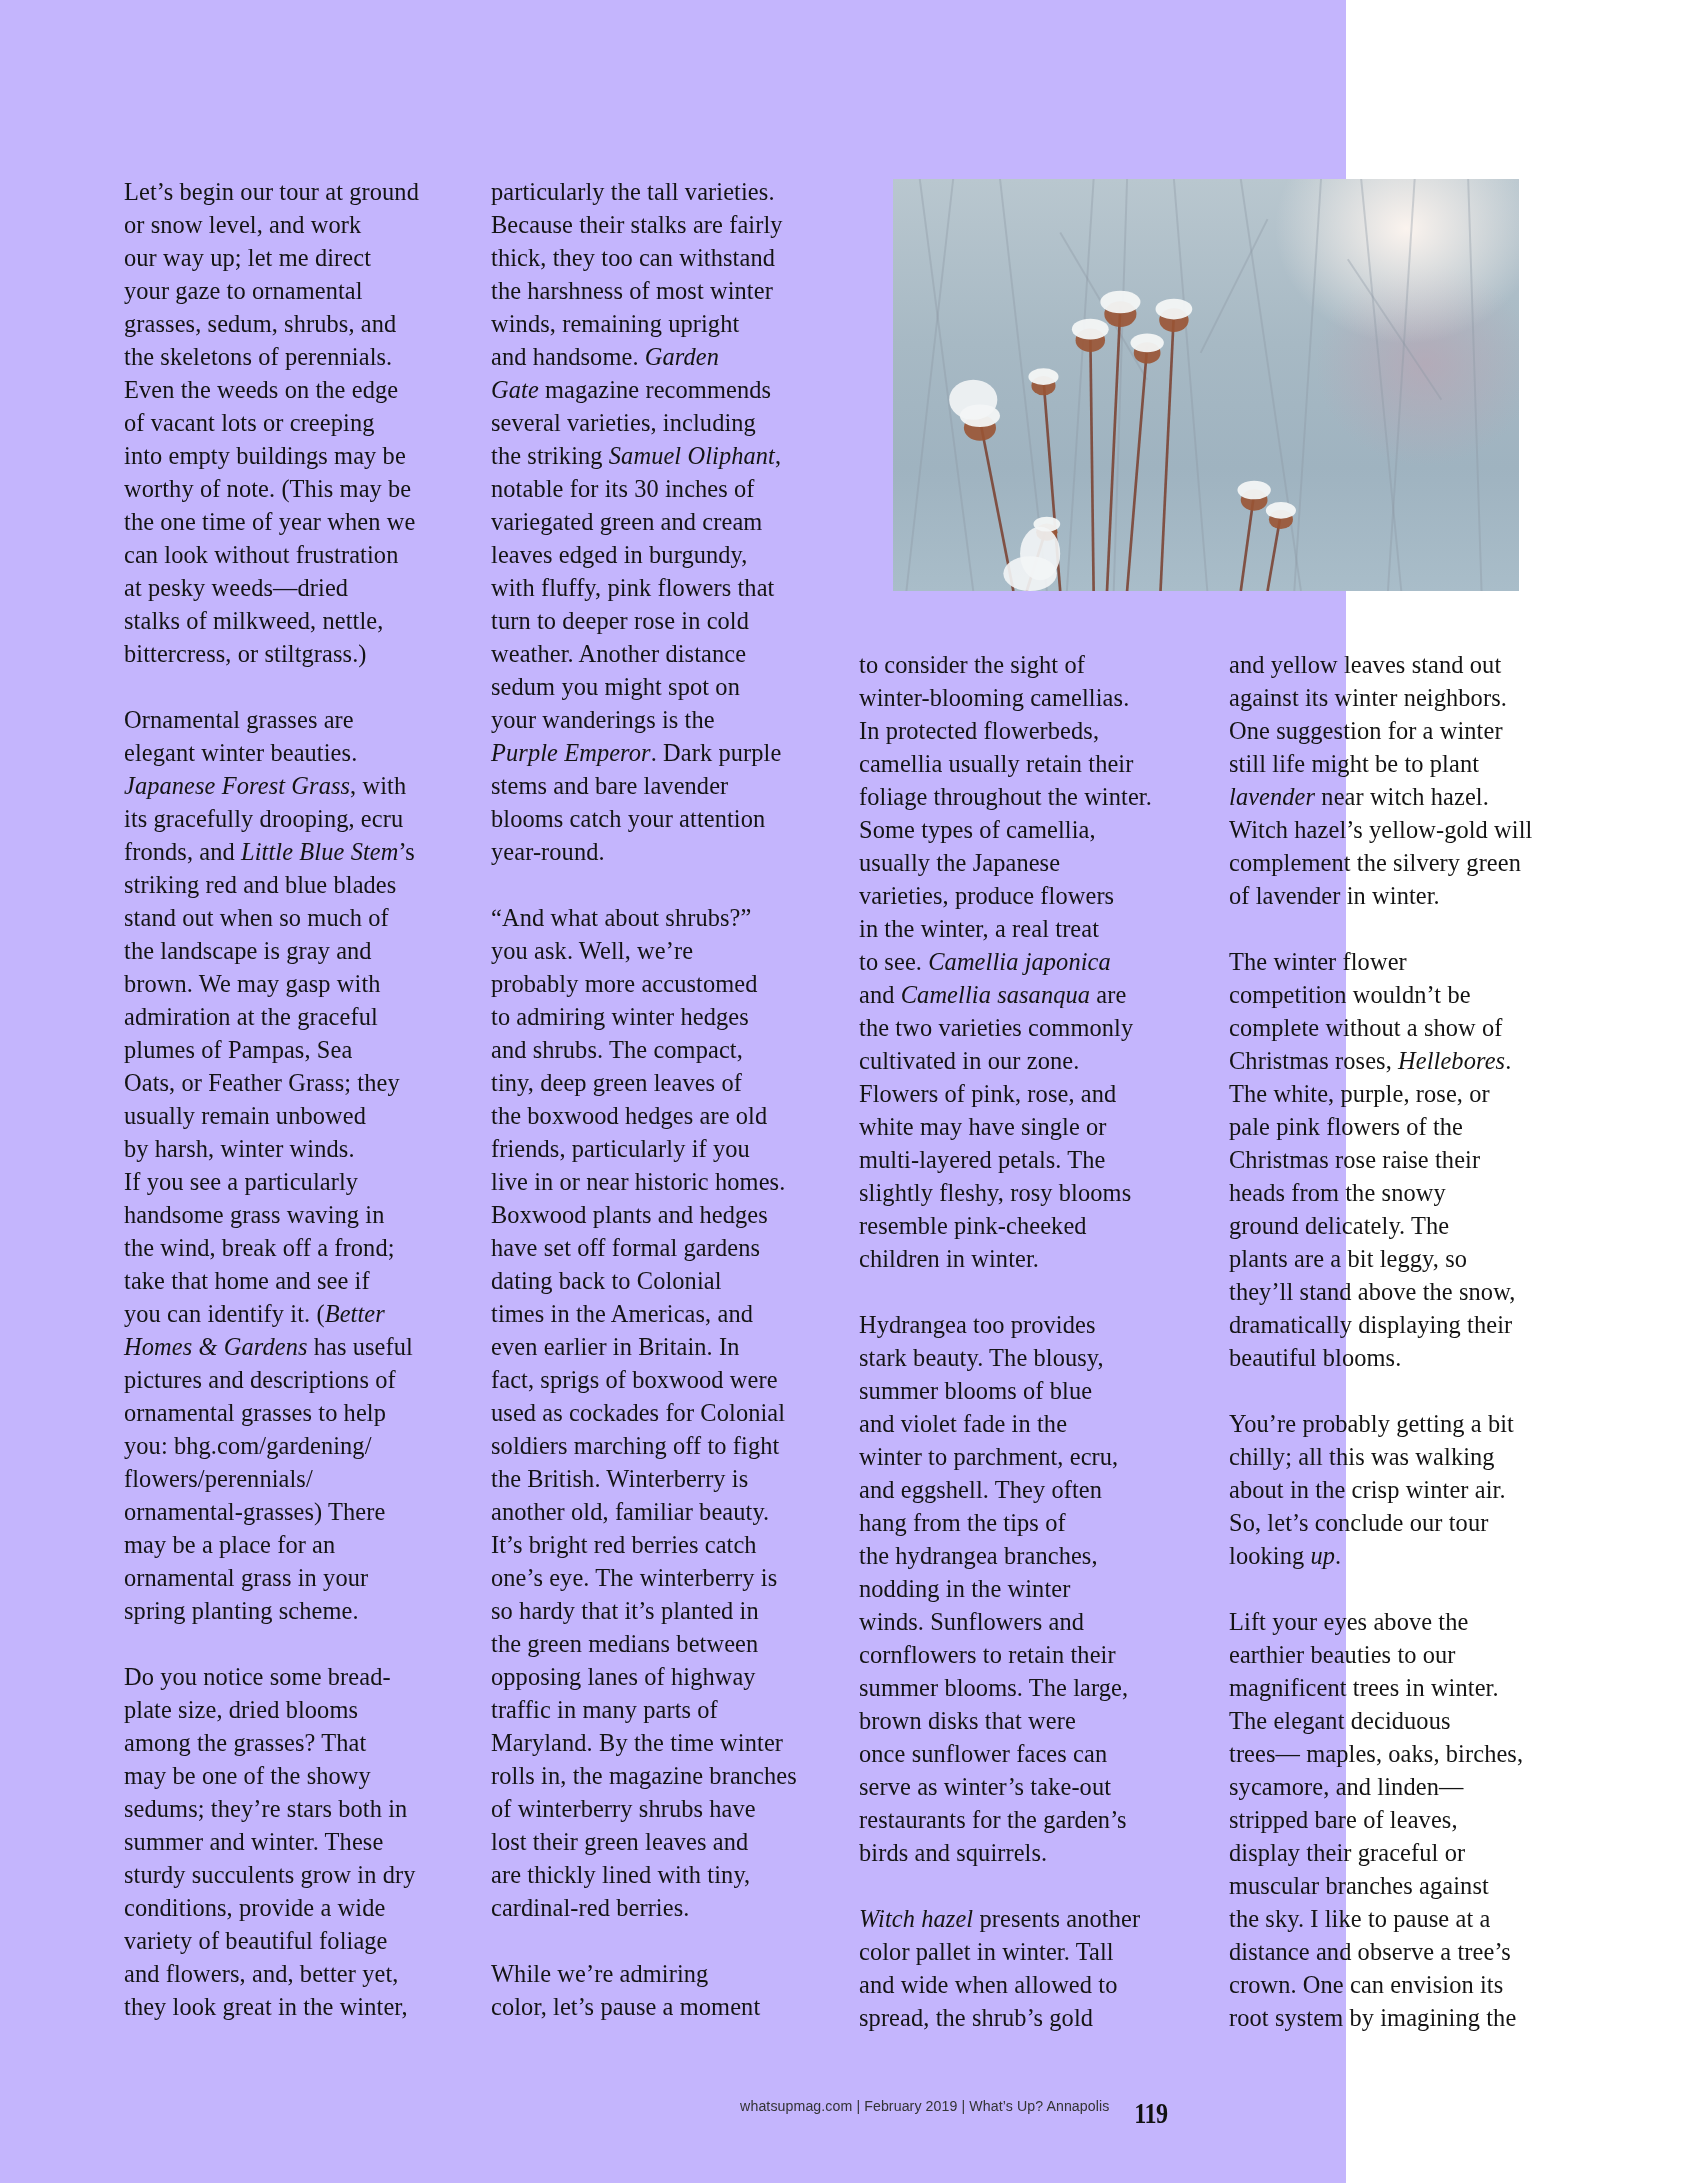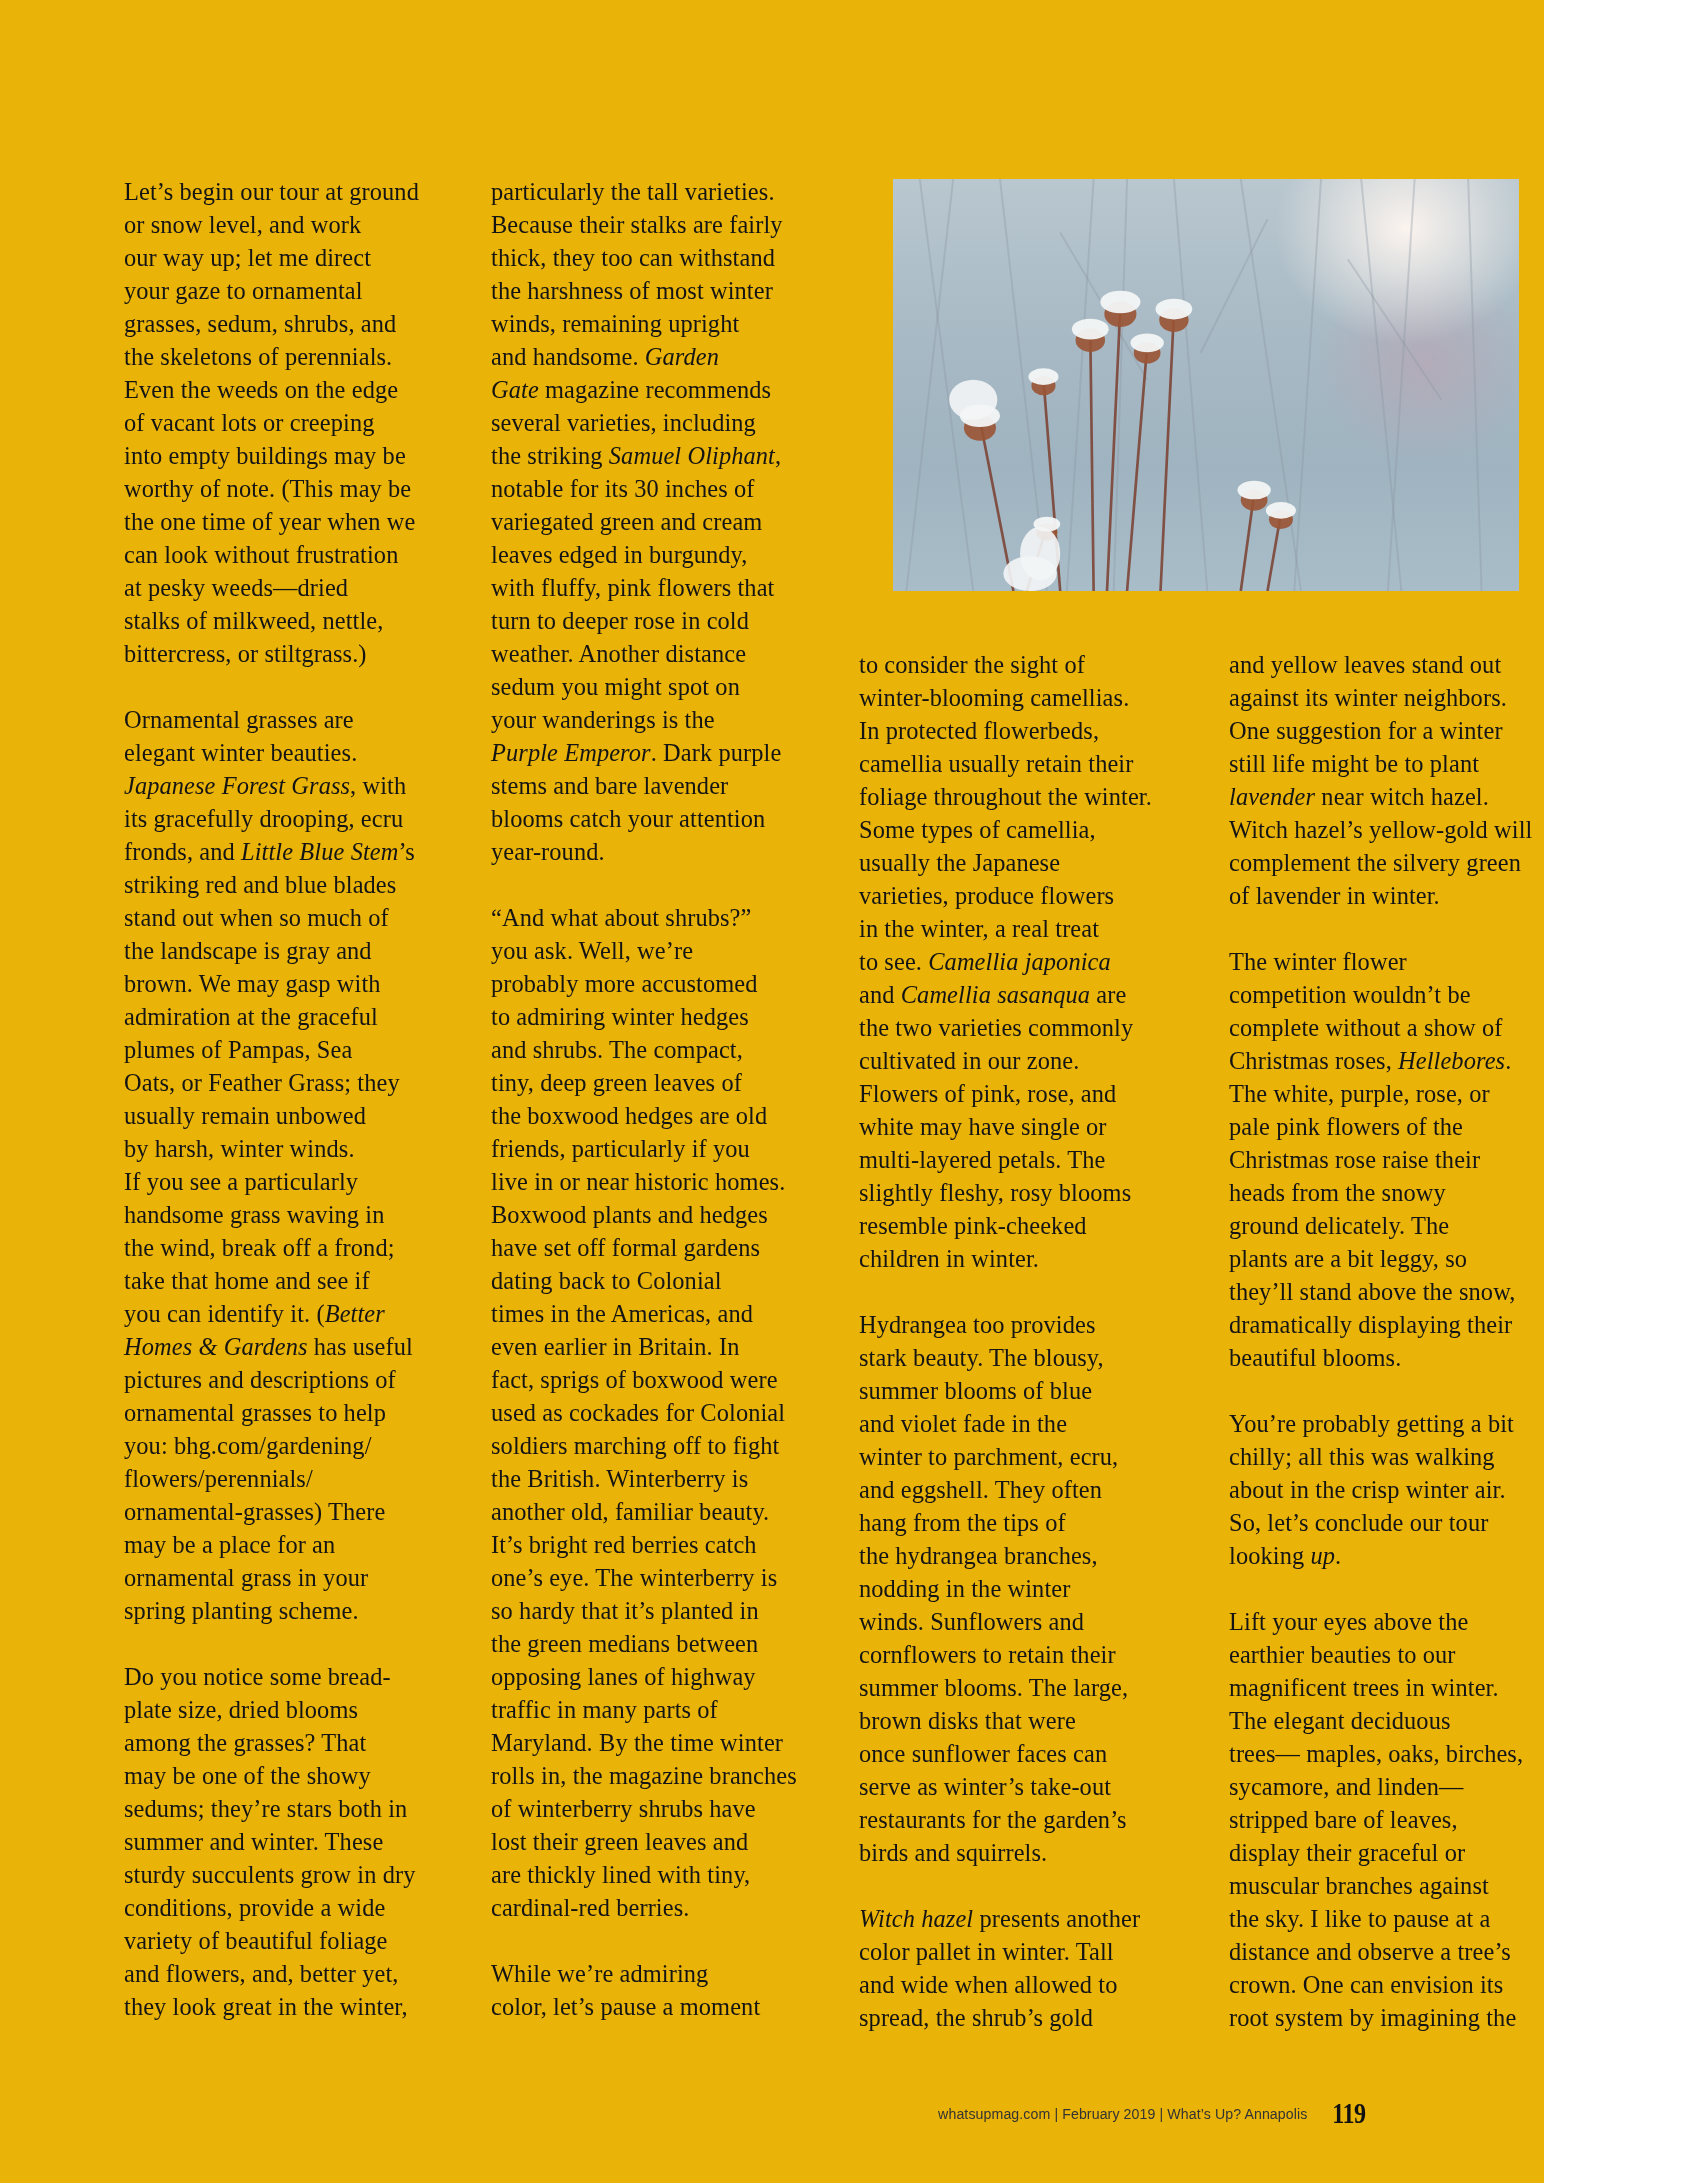--- a/index.html
+++ b/index.html
@@ -1,17 +1,17 @@
 <!DOCTYPE html>
 <html style="font-size:10.7px"><head>
 <meta charset="utf-8">
 <style>
   html, body { margin: 0; padding: 0; background: #ffffff; }
   body { width: 1681px; height: 2183px; position: relative; overflow: hidden; }
-  .page { position: absolute; left: 0; top: 0; width: 1544px; height: 2183px; background: #eab308; }
+  .page { position: absolute; left: 0; top: 0; width: 1346px; height: 2183px; background: #c4b5fd; }
   .col {
     position: absolute;
     width: 348px;
     font-family: "Liberation Serif", "DejaVu Serif", serif;
     font-size: 24.4px;
     line-height: 33px;
     color: #141414;
     letter-spacing: 0.1px;
   }
   .col .ln { display: block; height: 33px; white-space: nowrap; }
@@ -26,21 +26,21 @@
     position: absolute; left: 893px; top: 179px; width: 626px; height: 412px; overflow: hidden;
     background:
       radial-gradient(ellipse 30% 40% at 82% 12%, rgba(255,246,240,0.95), rgba(255,246,240,0) 70%),
       radial-gradient(ellipse 25% 35% at 85% 45%, rgba(190,160,175,0.55), rgba(190,160,175,0) 70%),
       linear-gradient(180deg, #b9c7cf 0%, #a7b9c4 40%, #9fb3c0 70%, #a9bdc9 100%);
   }
   .photo svg { position: absolute; left: 0; top: 0; width: 100%; height: 100%; }
 
   .footer {
     position: absolute; right: 179px; top: 2097px; height: 33px;
-    display: flex; align-items: center; gap: 17.4px;
+    display: flex; align-items: flex-start; gap: 17.4px;
     color: #222;
   }
   .footer .meta {
     font-family: "Liberation Sans", "DejaVu Sans", sans-serif;
     font-size: 15.4px; letter-spacing: 0.1px; color: #333;
     transform: scaleX(0.92); transform-origin: right;
   }
   .footer .pg {
     font-family: "Liberation Serif", "DejaVu Serif", serif;
     font-weight: bold; font-size: 29.4px; color: #111;

